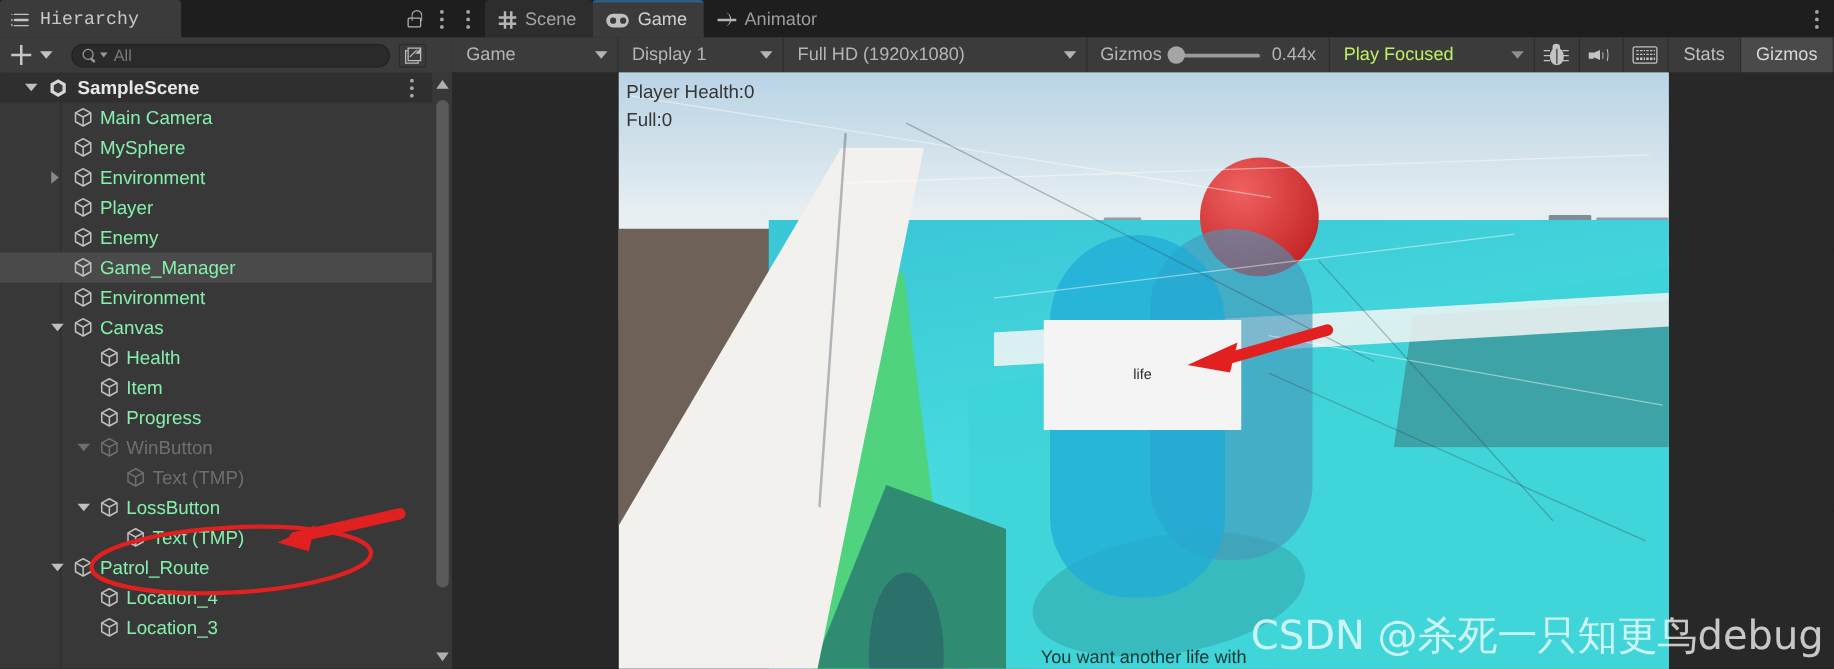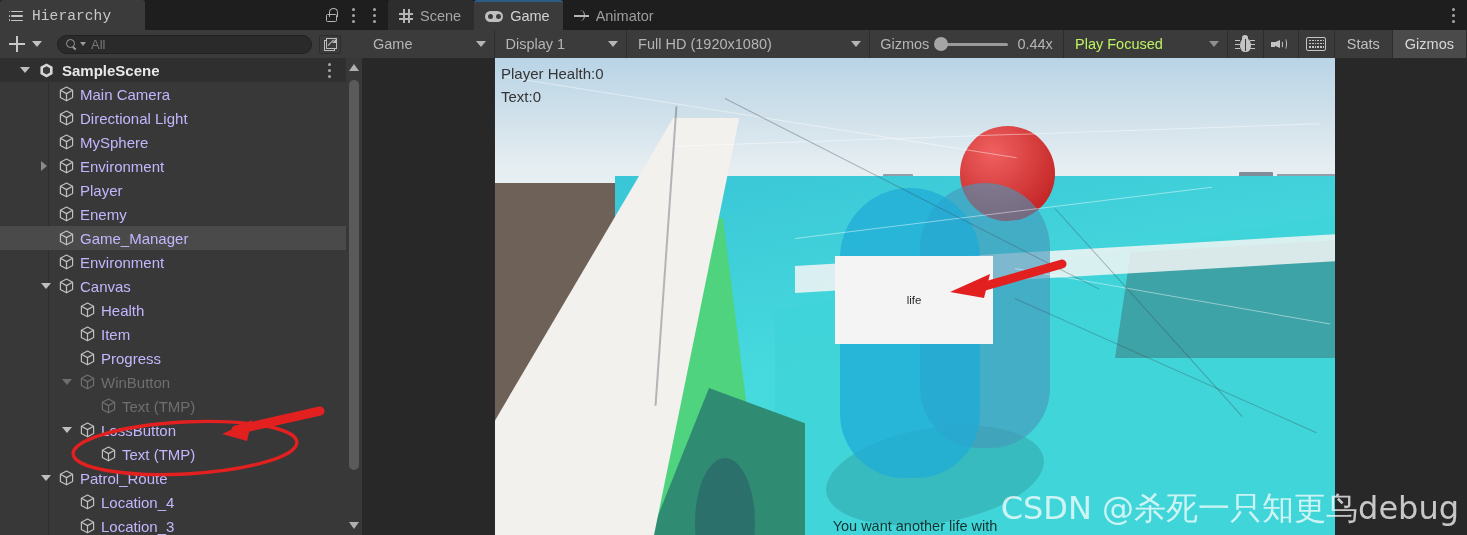--- a/index.html
+++ b/index.html
@@ -122,21 +122,21 @@
     border-left: 4px solid transparent; border-bottom: 4px solid #bdbdbd;
   }
 
   
   #hier-tree {
     position: absolute; left: 0; top: 58px; width: 346px; height: 477px;
     background: #383838; overflow: hidden;
   }
   .tree-row {
     position: relative; height: 24px; display: flex; align-items: center;
-    color: #c4b5fd; font-size: 15px; white-space: nowrap;
+    color: #86efac; font-size: 15px; white-space: nowrap;
   }
   .tree-row.scene-root { background: #2f2f2f; color: #e8e8e8; font-weight: bold; }
   .tree-row.selected { background: #4a4a4a; }
   .tree-row.dim { color: #6e6e6e; }
   .tree-row .twisty {
     position: absolute; width: 0; height: 0;
     border-left: 5px solid transparent; border-right: 5px solid transparent;
     border-top: 6px solid #bfbfbf;
   }
   .tree-row .twisty.collapsed {
@@ -484,29 +484,20 @@
           </span>
         </div>
         <div class="tree-row">
           <span class="go-icon" style="margin-left: 59px;">
             <svg width="15" height="16" viewBox="0 0 15 16">
               <path d="M7.5 1 L13.6 4.3 L13.6 11.4 L7.5 14.8 L1.4 11.4 L1.4 4.3 Z" fill="none" stroke="#c0c0c0" stroke-width="1.2" stroke-linejoin="round"></path>
               <path d="M1.4 4.3 L7.5 7.6 L13.6 4.3 M7.5 7.6 L7.5 14.8" fill="none" stroke="#c0c0c0" stroke-width="1.2" stroke-linejoin="round"></path>
             </svg>
           </span>
           <span>Main Camera</span>
-        </div>
-        <div class="tree-row">
-          <span class="go-icon" style="margin-left: 59px;">
-            <svg width="15" height="16" viewBox="0 0 15 16">
-              <path d="M7.5 1 L13.6 4.3 L13.6 11.4 L7.5 14.8 L1.4 11.4 L1.4 4.3 Z" fill="none" stroke="#c0c0c0" stroke-width="1.2" stroke-linejoin="round"></path>
-              <path d="M1.4 4.3 L7.5 7.6 L13.6 4.3 M7.5 7.6 L7.5 14.8" fill="none" stroke="#c0c0c0" stroke-width="1.2" stroke-linejoin="round"></path>
-            </svg>
-          </span>
-          <span>Directional Light</span>
         </div>
         <div class="tree-row">
           <span class="go-icon" style="margin-left: 59px;">
             <svg width="15" height="16" viewBox="0 0 15 16">
               <path d="M7.5 1 L13.6 4.3 L13.6 11.4 L7.5 14.8 L1.4 11.4 L1.4 4.3 Z" fill="none" stroke="#c0c0c0" stroke-width="1.2" stroke-linejoin="round"></path>
               <path d="M1.4 4.3 L7.5 7.6 L13.6 4.3 M7.5 7.6 L7.5 14.8" fill="none" stroke="#c0c0c0" stroke-width="1.2" stroke-linejoin="round"></path>
             </svg>
           </span>
           <span>MySphere</span>
         </div>
@@ -812,21 +803,21 @@
       <div class="wire" style="left:8px;top:18px;width:520px;transform:rotate(9deg)"></div>
       <div class="wire" style="left:175px;top:88px;width:650px;transform:rotate(-2deg)"></div>
       <div class="wire dark" style="left:170px;top:48px;width:2px;height:300px;transform:rotate(4deg)"></div>
       <div class="wire" style="left:300px;top:180px;width:420px;transform:rotate(-7deg)"></div>
       <div class="wire" style="left:520px;top:210px;width:320px;transform:rotate(10deg)"></div>
       <div class="wire dark" style="left:520px;top:240px;width:330px;transform:rotate(24deg)"></div>
       <div class="wire dark" style="left:560px;top:150px;width:280px;transform:rotate(48deg)"></div>
       <div class="wire dark" style="left:230px;top:40px;width:420px;transform:rotate(27deg)"></div>
 
       <div id="hud-health">Player Health:0</div>
-      <div id="hud-item">Text:0</div>
+      <div id="hud-item">Full:0</div>
 
       <div id="loss-button">
         <span>life</span>
       </div>
 
       <div id="bottom-text">You want another life with</div>
 
     </div>
 
     <div id="watermark-outer">CSDN @杀死一只知更鸟debug</div>

